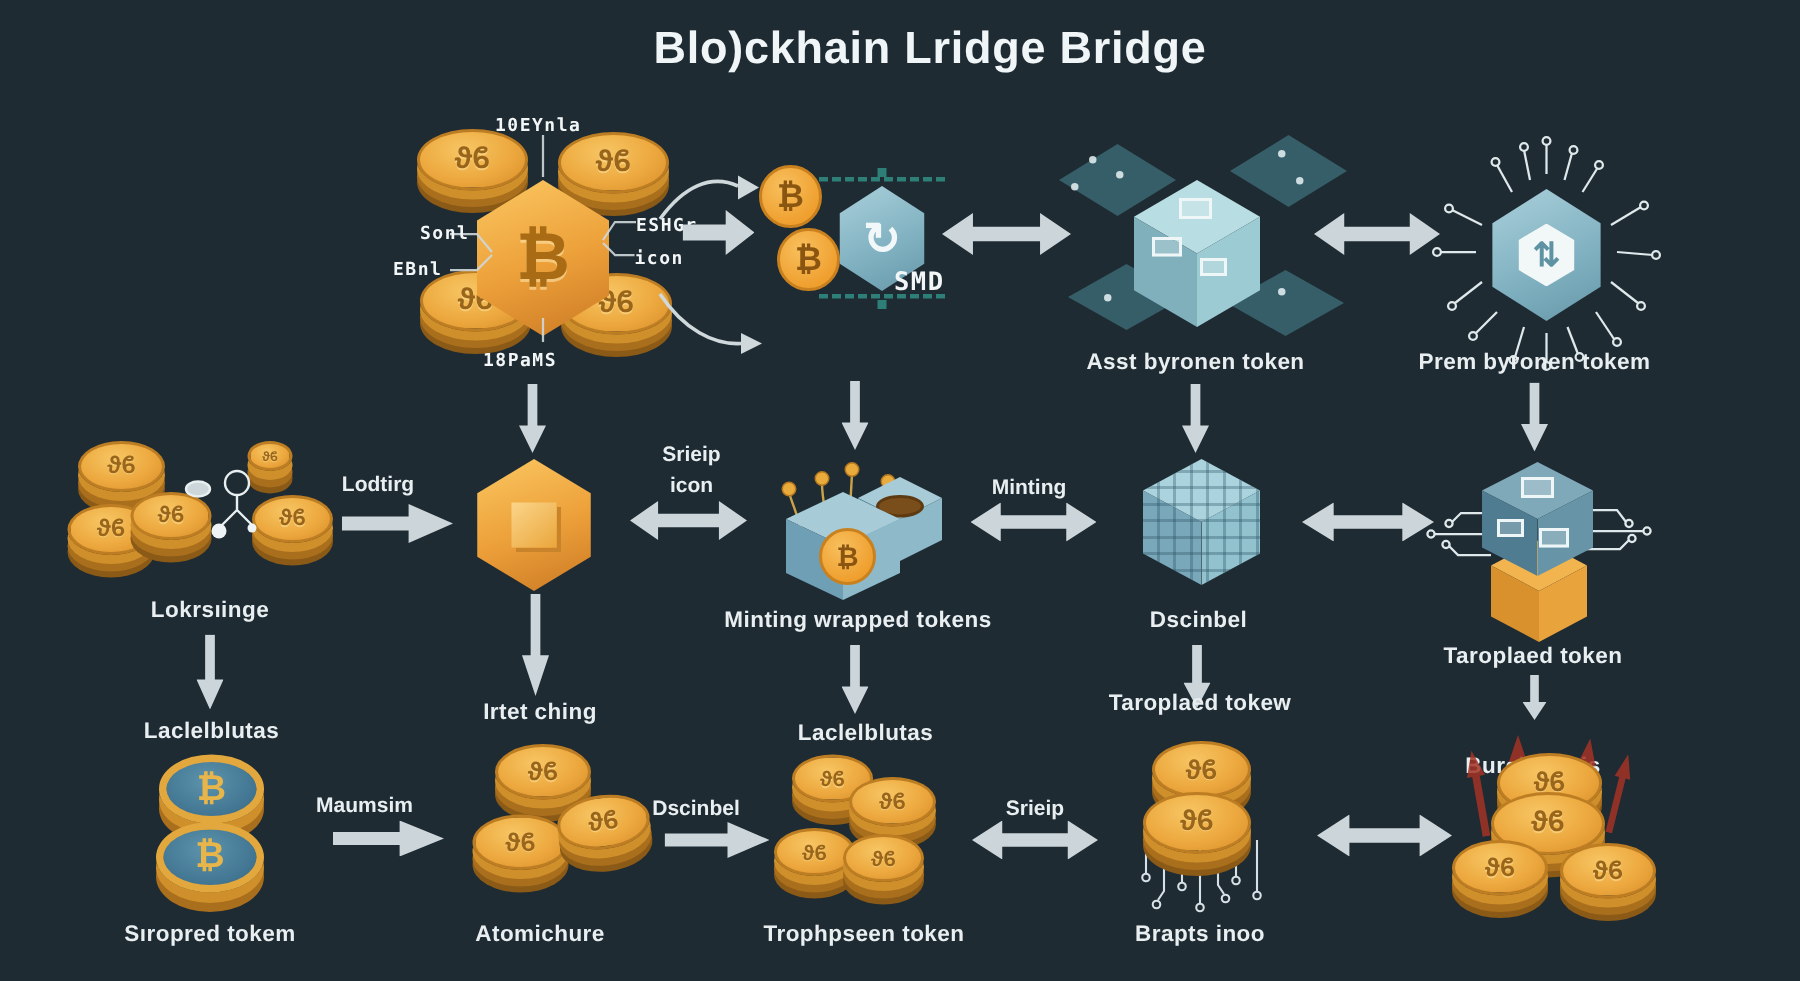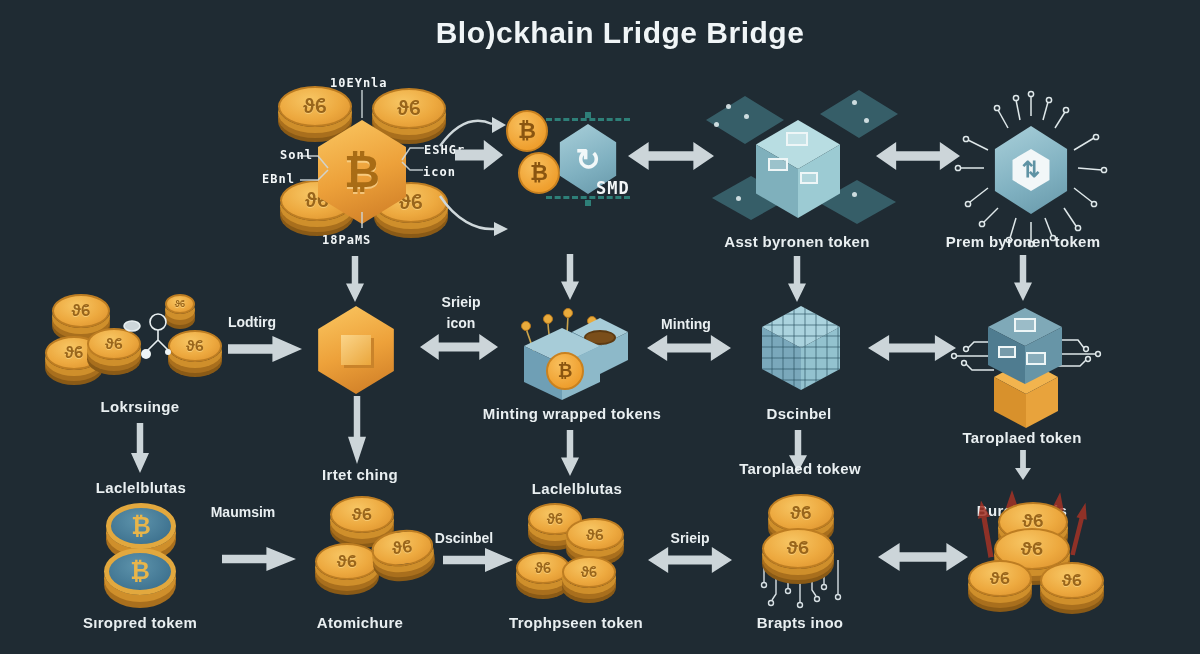--- a/index.html
+++ b/index.html
@@ -337,21 +337,21 @@
       <i>
         <span>₿</span>
       </i>
     </div>
   <div class="coin teal" style="left:104px;top:548px;width:72px;height:56px;--fs:24px">
       <i>
         <span>₿</span>
       </i>
     </div>
   <div class="lbl" style="left:140px;top:614px">Sıropred tokem</div>
-  <div class="albl" style="left:243px;top:504px">Maumsim</div>
+  <div class="albl" style="left:243px;top:528px">Maumsim</div>
   <div class="ar ar-r" style="left:222px;top:547px;width:74px;height:24px"></div>
 
   <div class="ar ar-d" style="left:348px;top:396px;width:18px;height:68px"></div>
   <div class="lbl" style="left:360px;top:466px">Irtet ching</div>
   <div class="coin" style="left:330px;top:496px;width:64px;height:50px;--fs:17px">
       <i>
         <span>ϑϐ</span>
       </i>
     </div>
   <div class="coin" style="left:315px;top:543px;width:64px;height:50px;--fs:17px">

